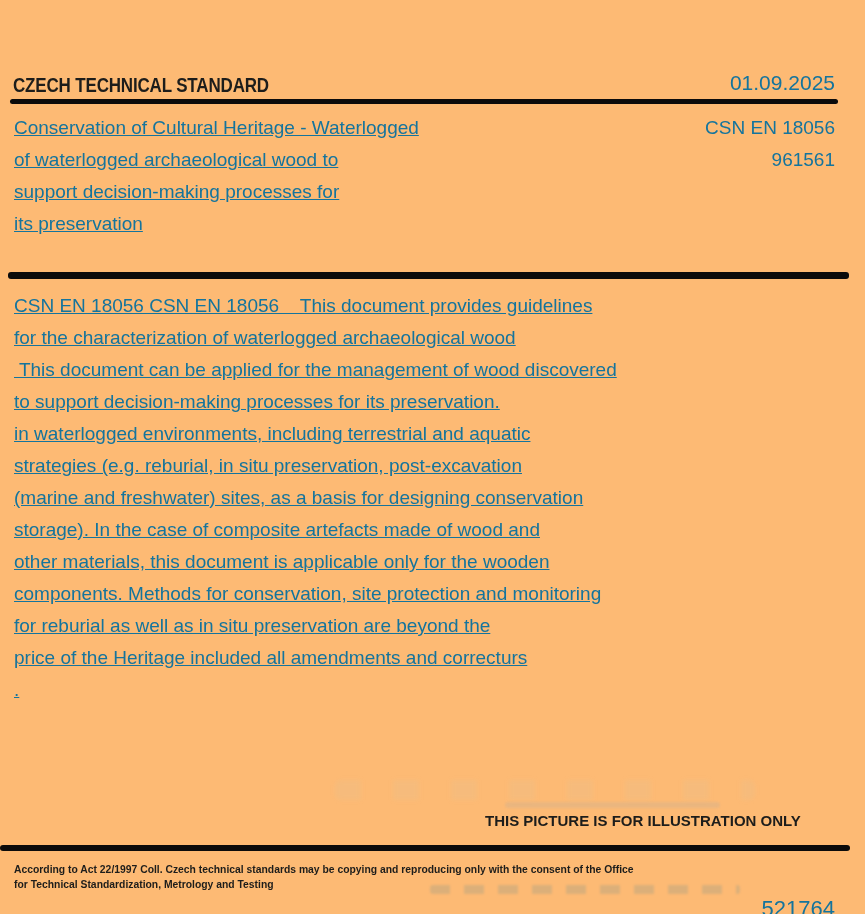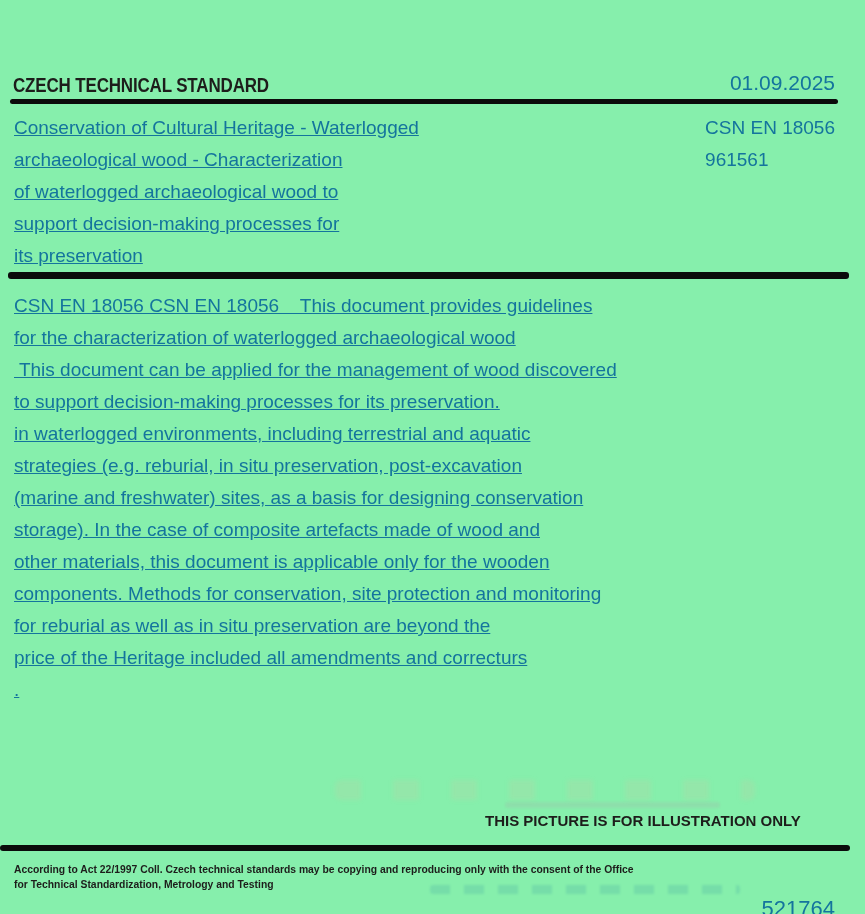--- a/index.html
+++ b/index.html
@@ -2,21 +2,21 @@
 <html><head>
 <meta charset="utf-8">
 <style>
   * { margin: 0; padding: 0; box-sizing: border-box; }
   html, body { background: #ffffff; }
   body { font-family: "Liberation Sans", sans-serif; }
   .page {
     position: relative;
     width: 865px;
     height: 914px;
-    background: #86efac;
+    background: #fdba74;
     overflow: hidden;
   }
 
   
   .header-title {
     position: absolute;
     left: 13px; top: 74px;
     font-size: 20px;
     font-weight: bold;
     color: #1d1d1b;
@@ -49,21 +49,21 @@
   .body-block .line {
     font-size: 19px;
     line-height: 32px;
     color: #14749d;
     white-space: pre;
     text-decoration: underline;
   }
   .meta-block {
     position: absolute;
     right: 30px; top: 112px;
-    text-align: left;
+    text-align: right;
   }
   .meta-block .line {
     font-size: 19px;
     line-height: 32px;
     color: #14749d;
     white-space: nowrap;
   }
 
   
   .body-block {
@@ -130,21 +130,20 @@
 <body>
 
 <div class="page">
 
   <div class="header-title">CZECH TECHNICAL STANDARD</div>
   <div class="header-date">01.09.2025</div>
   <div class="rule rule-1"></div>
 
   <div class="title-block">
     <div class="line">Conservation of Cultural Heritage - Waterlogged</div>
-    <div class="line">archaeological wood - Characterization</div>
     <div class="line">of waterlogged archaeological wood to</div>
     <div class="line">support decision-making processes for</div>
     <div class="line">its preservation</div>
   </div>
   <div class="meta-block">
     <div class="line">CSN EN 18056</div>
     <div class="line">961561</div>
   </div>
   <div class="rule rule-2"></div>
 

